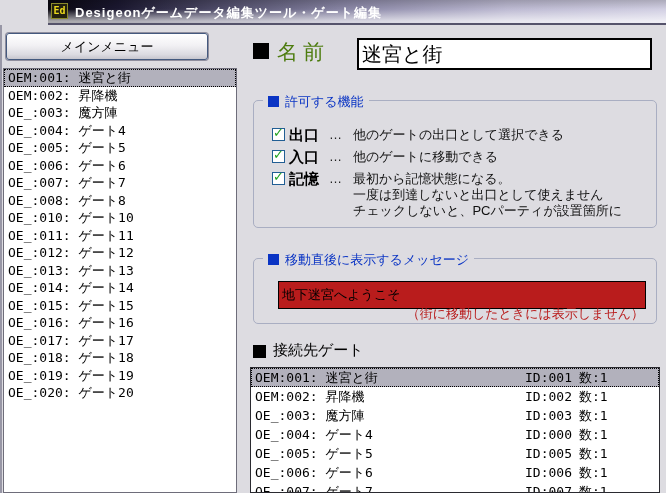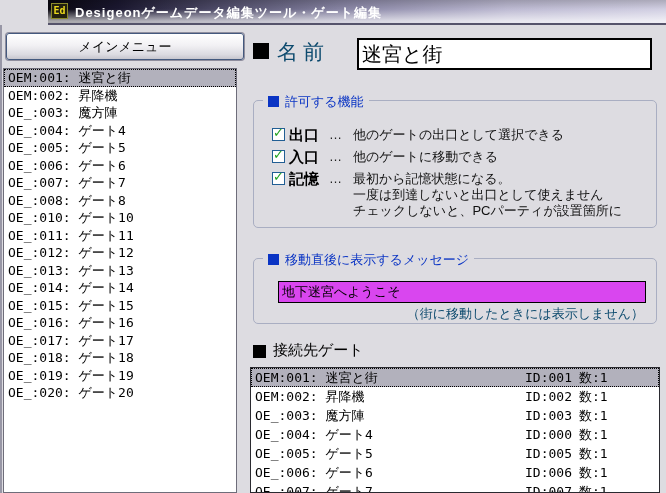--- a/index.html
+++ b/index.html
@@ -24,21 +24,21 @@
     font-family:"DejaVu Sans Mono",monospace;
   }
   .title-text{
     position:absolute;left:27px;top:4px;color:#ffffff;
     font-size:13px;font-weight:bold;letter-spacing:1px;white-space:nowrap;
   }
   .frame-left{position:absolute;left:0;top:25px;width:2px;height:468px;background:#9897a6;}
 
   
   .main-menu-btn{
-    position:absolute;left:6px;top:33px;width:238px;height:27px;
+    position:absolute;left:6px;top:33px;width:202px;height:27px;
     border:1px solid #44597e;border-radius:3px;
     box-shadow:0 0 0 1px #8f8e9e;
     background:linear-gradient(180deg,#ffffff,#f2f1f4 45%,#dcdbe1 82%,#c7c6ce);
     font-family:"Liberation Sans","DejaVu Sans",sans-serif;
     font-size:13px;color:#000;cursor:default;
   }
   .gate-listbox{
     position:absolute;left:3px;top:68px;width:234px;height:425px;
     background:#ffffff;border:1px solid #6e6d7a;box-sizing:border-box;
     overflow:hidden;
@@ -46,21 +46,21 @@
   .list-item{
     height:17.5px;line-height:17.5px;padding-left:4px;white-space:pre;
     font-family:"DejaVu Sans Mono","Liberation Mono",monospace;font-size:13px;color:#000;
   }
   .list-item.selected{background:#b2b1bc;outline:1px dotted #000;outline-offset:-1px;}
 
   
   .right-panel{position:absolute;left:250px;top:25px;width:416px;height:468px;}
   .blk-square{position:absolute;background:#000;}
   .sq-name{left:3px;top:18px;width:16px;height:16px;}
-  .name-label{position:absolute;left:27px;top:13px;font-size:21px;letter-spacing:5px;color:#0c4a6e;white-space:nowrap;}
+  .name-label{position:absolute;left:27px;top:13px;font-size:21px;letter-spacing:5px;color:#4d7c0f;white-space:nowrap;}
   .name-input{
     position:absolute;left:107px;top:13px;width:295px;height:32px;box-sizing:border-box;
     border:2px solid #000;background:#fff;font-size:20px;padding:2px 3px;
     font-family:"Liberation Sans","DejaVu Sans",sans-serif;
   }
   .groupbox{
     position:absolute;left:3px;width:404px;box-sizing:border-box;
     border:1px solid #a9aec2;border-radius:5px;
   }
   .gb-perm{top:75px;height:128px;}
@@ -75,25 +75,25 @@
   .perm-row:last-child{height:auto;}
   .checkbox{
     position:relative;flex:0 0 13px;width:13px;height:13px;margin-top:1px;box-sizing:border-box;
     border:1px solid #215e94;background:#fff;
   }
   .check{position:absolute;left:0px;top:-3px;color:#21a121;font-size:13px;font-weight:bold;line-height:13px;}
   .perm-label{flex:0 0 40px;margin-left:4px;font-size:15px;font-weight:bold;line-height:16px;color:#000;white-space:nowrap;}
   .perm-dots{flex:0 0 24px;font-size:13px;line-height:16px;color:#222;}
   .perm-desc{font-size:13px;line-height:16px;color:#111;white-space:nowrap;}
   .msg-input{
-    position:absolute;left:24px;top:22px;width:368px;height:22px;box-sizing:border-box;
-    border:1px solid #000;background:#d946ef;font-size:13px;padding:0 3px;
-    font-family:"Liberation Sans","DejaVu Sans",sans-serif;
-  }
-  .msg-note{position:absolute;left:24px;top:46px;width:366px;text-align:right;font-size:13px;color:#0c4a6e;white-space:nowrap;}
+    position:absolute;left:24px;top:22px;width:368px;height:28px;box-sizing:border-box;
+    border:1px solid #000;background:#b91c1c;font-size:13px;padding:0 3px;
+    font-family:"Liberation Sans","DejaVu Sans",sans-serif;
+  }
+  .msg-note{position:absolute;left:24px;top:46px;width:366px;text-align:right;font-size:13px;color:#b91c1c;white-space:nowrap;}
 
   .sq-conn{left:3px;top:320px;width:13px;height:13px;}
   .conn-title{position:absolute;left:23px;top:316px;font-size:15px;color:#000;white-space:nowrap;}
   .conn-listbox{
     position:absolute;left:0;top:342px;width:410px;height:126px;
     background:#fff;border:1px solid #2a2a30;box-sizing:border-box;overflow:hidden;
   }
   .conn-row{
     display:flex;height:19px;line-height:19px;white-space:pre;
     font-family:"DejaVu Sans Mono","Liberation Mono",monospace;font-size:13px;color:#000;

